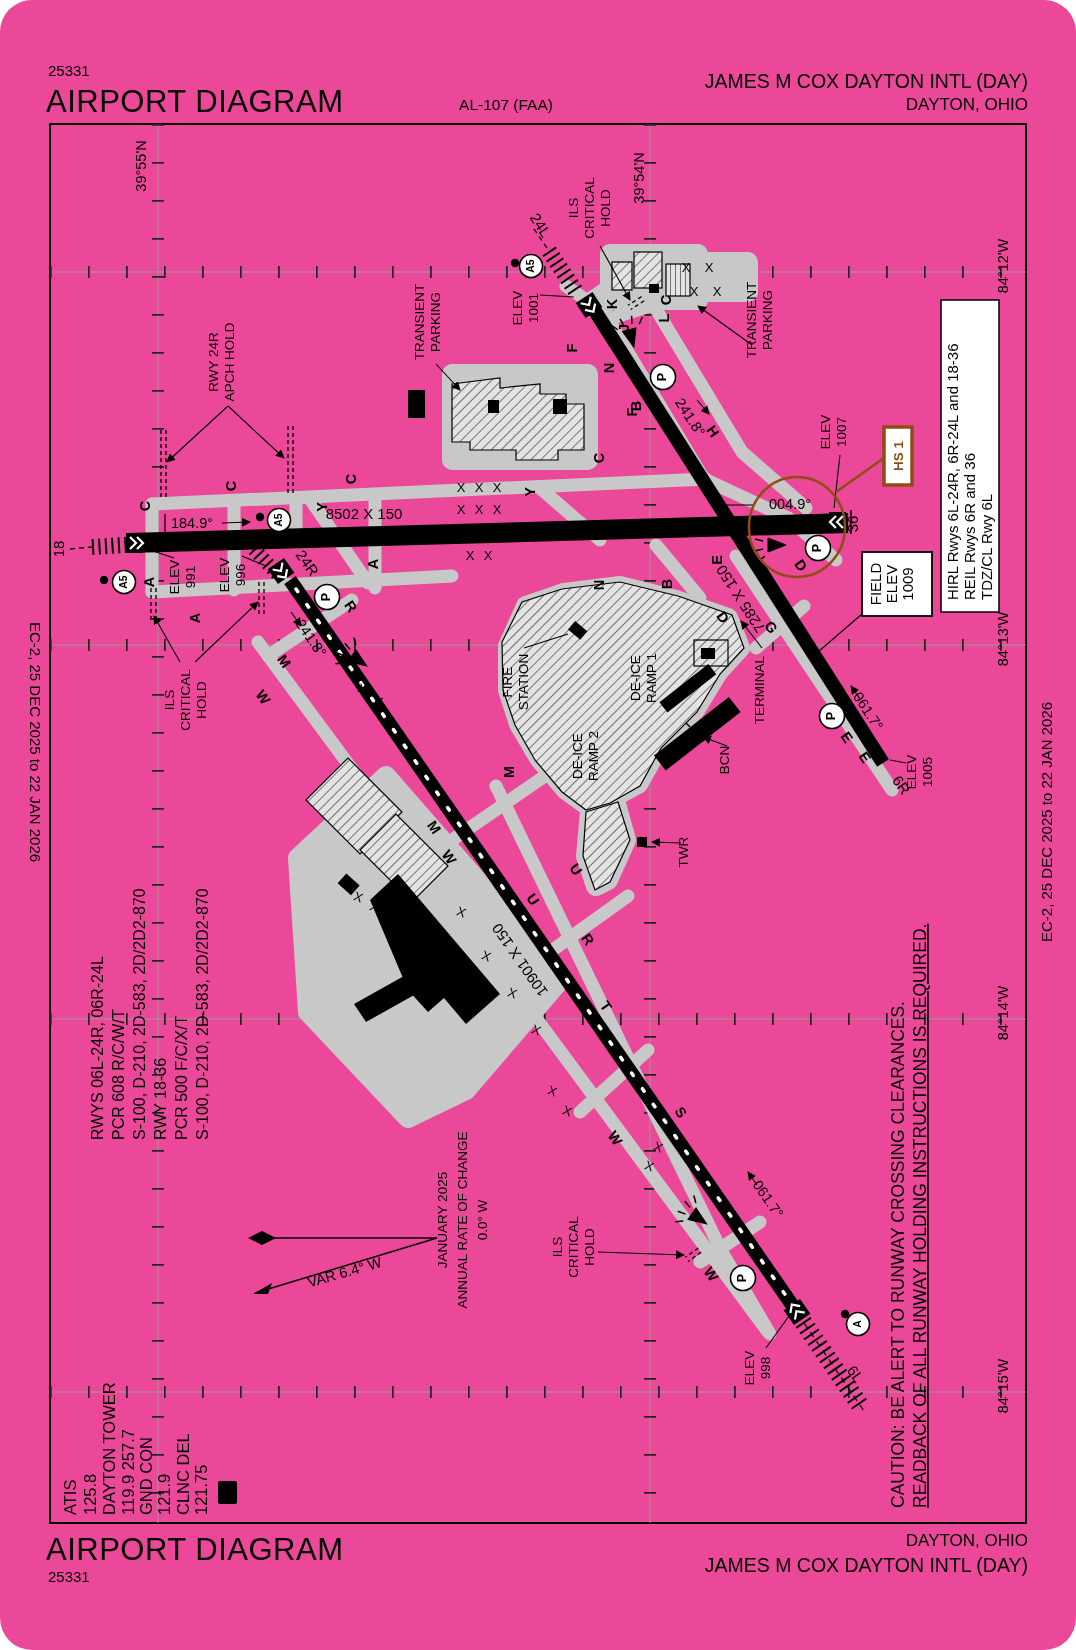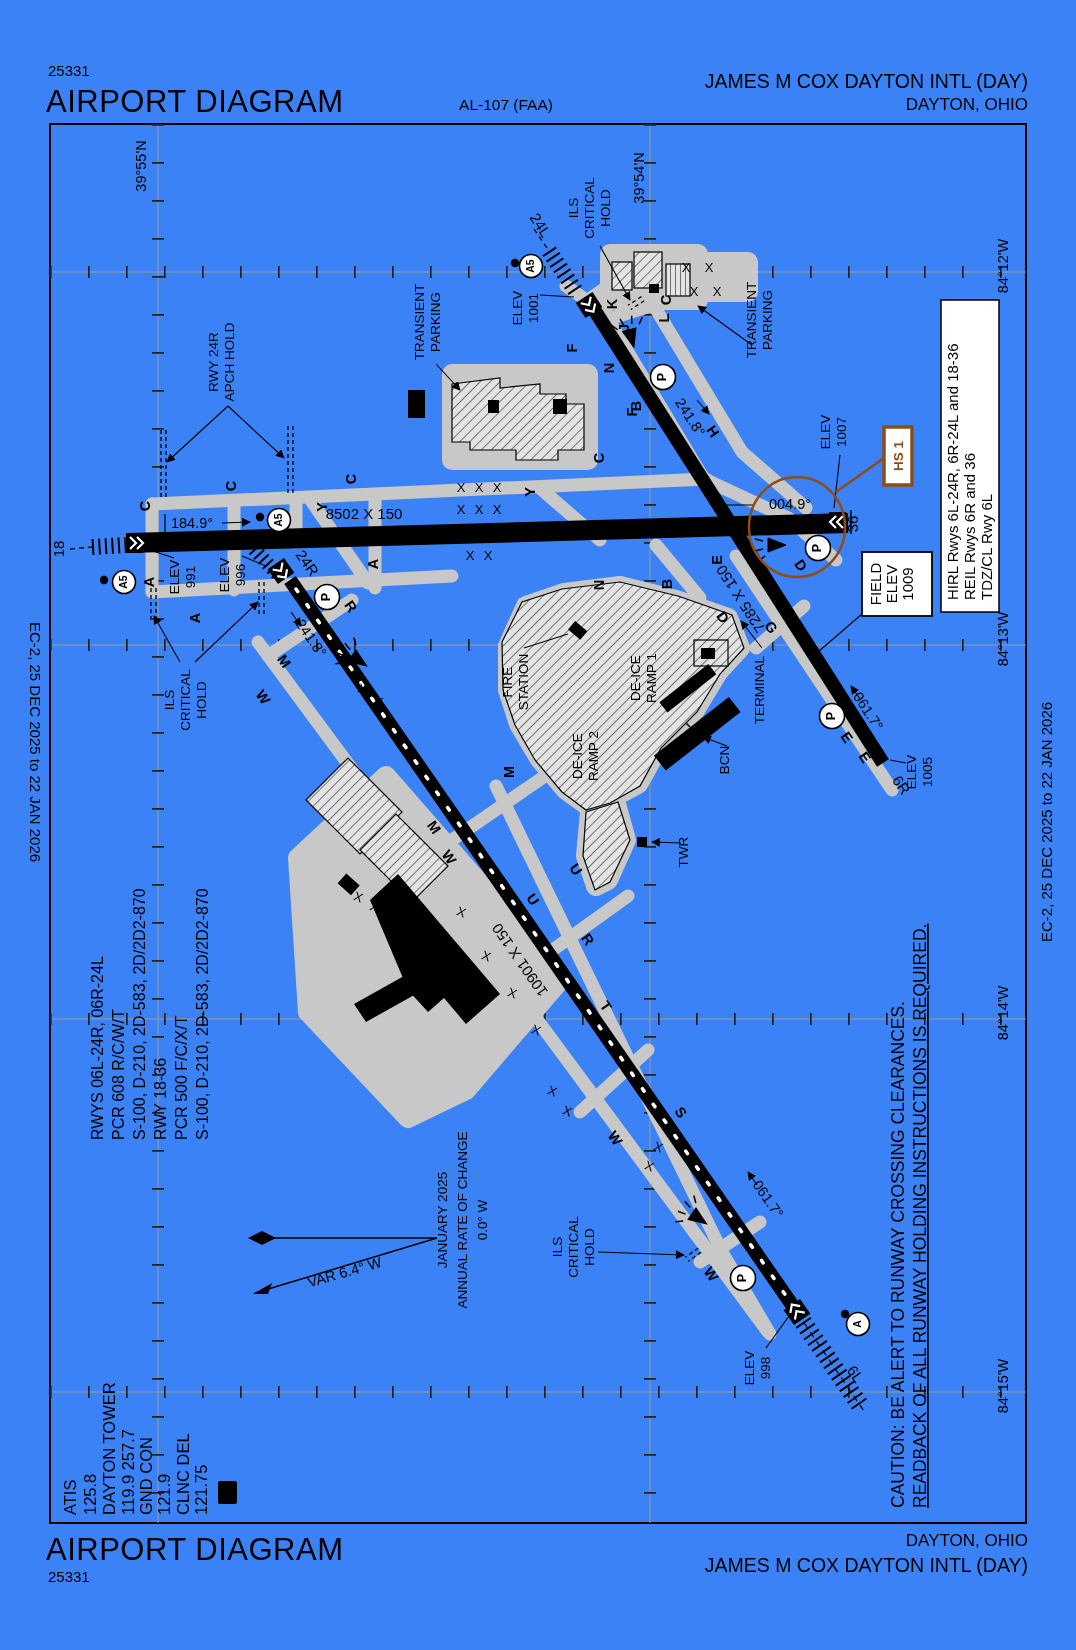--- a/index.html
+++ b/index.html
@@ -1,16 +1,16 @@
 <!DOCTYPE html>
 <html><head>
 <meta charset="utf-8">
 <style>
   html,body{margin:0;padding:0;background:#fff;}
-  #page{position:relative;width:1076px;height:1650px;background:#3b82f6;overflow:hidden;}
+  #page{position:relative;width:1076px;height:1650px;background:#ec4899;overflow:hidden;border-radius:32px;}
   svg text{font-family:"Liberation Sans",sans-serif;fill:#000;}
   .h-small{font-size:15px;}
   .h-title{font-size:31px;letter-spacing:.5px;}
   .h-ref{font-size:15.5px;}
   .h-apt{font-size:19.5px;}
   .h-city{font-size:17px;}
   .coord{font-size:14.5px;}
   .margin-note{font-size:15px;}
   .lbl{font-size:13.5px;}
   .twy{font-size:14.5px;font-weight:bold;}

